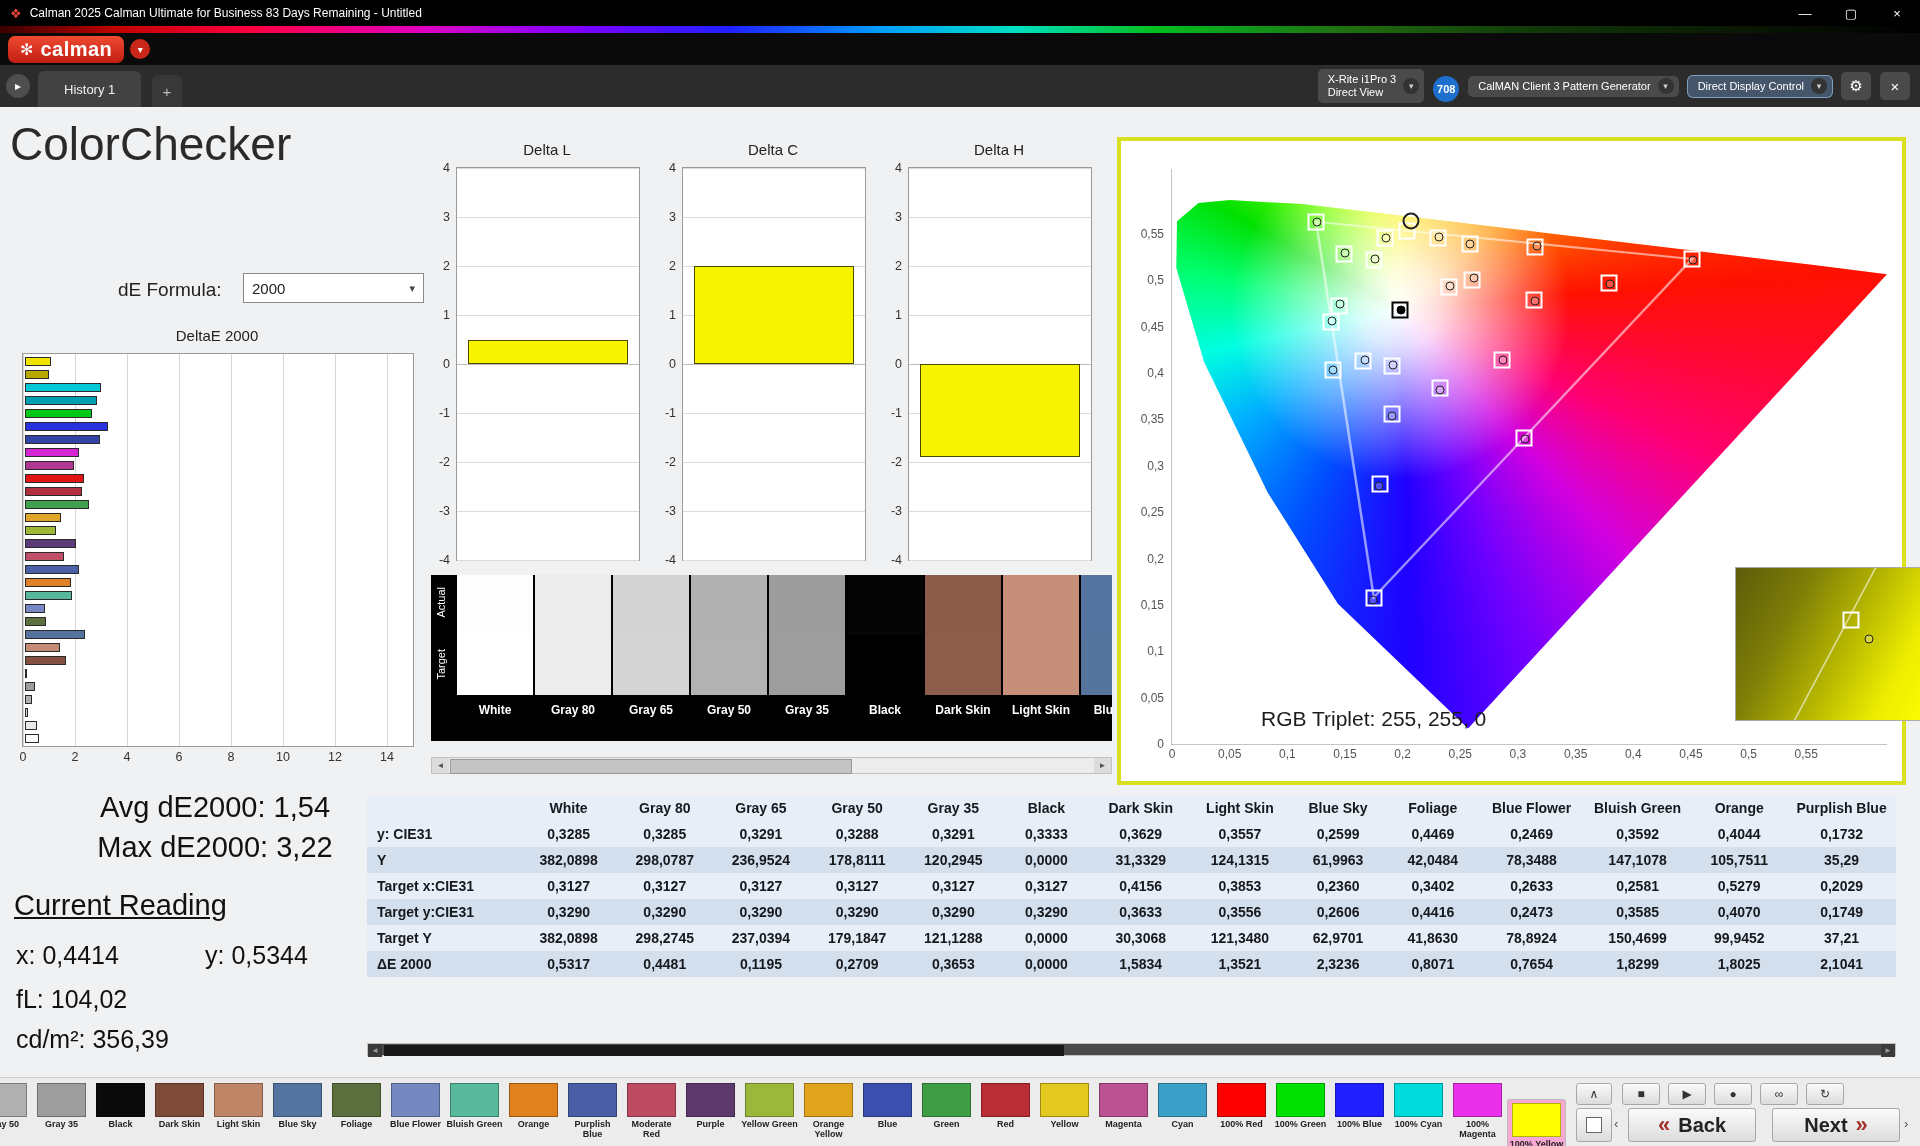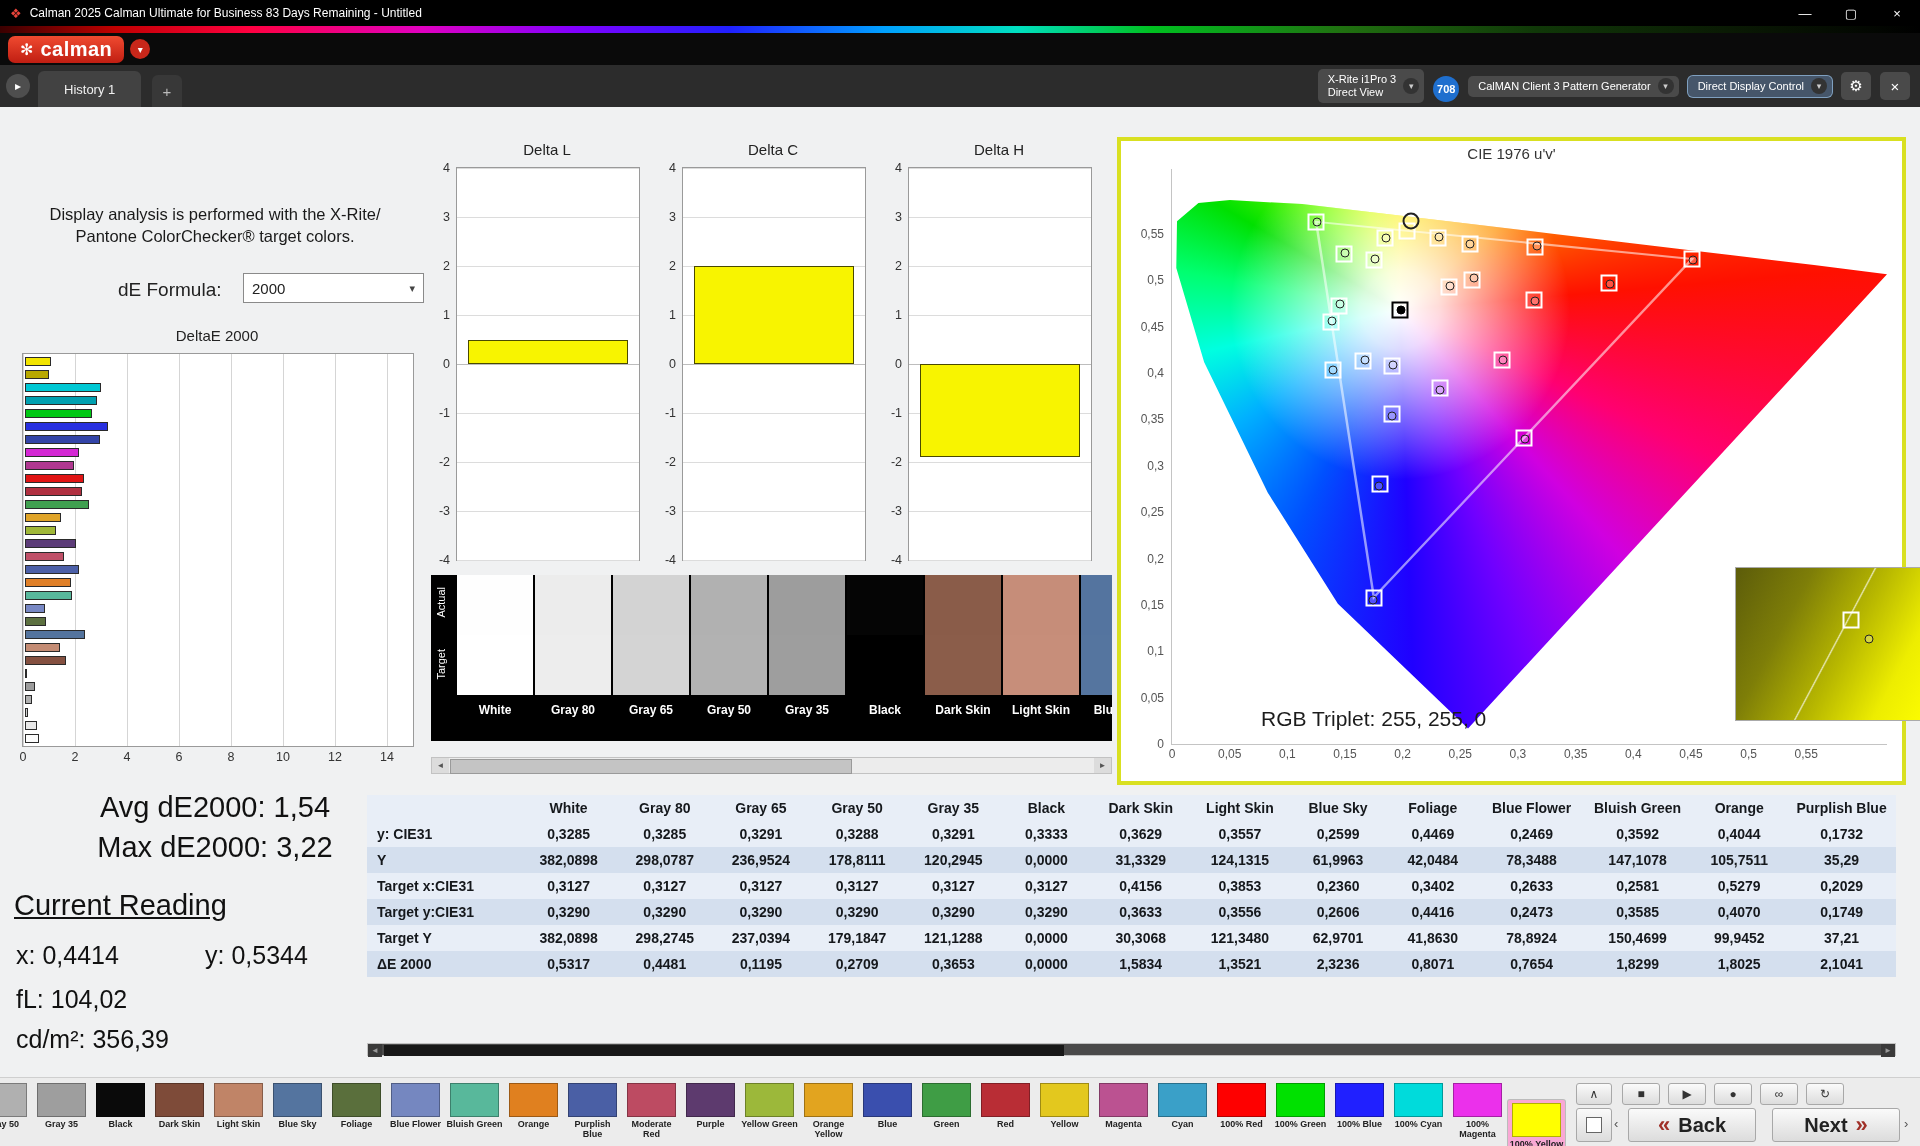--- a/index.html
+++ b/index.html
@@ -174,24 +174,21 @@
       <div>Direct Display Control</div>
       <span class="chev">▾</span>
     </div>
     <div class="sqbtn">⚙</div>
     <div class="sqbtn">×</div>
   </div>
 </div>
 
 <div class="main">
 
-  <div class="cc-desc">
-    <div>Display analysis is performed with the X-Rite/</div>
-    <div>Pantone ColorChecker® target colors.</div>
-  </div>
+  <div class="cc-title">ColorChecker</div>
   <div class="formula-label">dE Formula:</div>
   <div class="formula-select">
     <span>2000</span>
     <span class="arrow">▾</span>
   </div>
 
   <div class="deltae-title">DeltaE 2000</div>
   <div id="deltae-chart">
     <div id="de-grid">
         <div class="vgrid" style="left: 0%;"></div>
@@ -506,21 +503,20 @@
         </tbody>
       </table>
   </div>
   <div id="table-scroll" class="hscroll">
     <span class="hs-arrow" style="left:0">◄</span>
     <span class="hs-thumb" style="left:16px;width:680px"></span>
     <span class="hs-arrow" style="right:0">►</span>
   </div>
 
   <div id="cie-panel">
-    <div class="cie-title">CIE 1976 u'v'</div>
     <div id="cie-plot">
       <div id="horseshoe"></div>
       <svg id="gamut-svg" viewBox="0 0 100 100" preserveAspectRatio="none">
           <polygon points="72.74193548387096,15.645161290322573 20.161290322580648,9.193548387096783 28.2258064516129,74.51612903225806" fill="none" stroke="rgba(255,255,255,0.55)" stroke-width="0.35"></polygon>
         </svg>
       <div id="cie-markers">
           <div class="tmark wp" style="left: 31.9355%; top: 24.5161%;"></div>
           <div class="mmark wp" style="left: 31.9677%; top: 24.5%;"></div>
           <div class="tmark" style="left: 42.0161%; top: 19.2742%;"></div>
           <div class="mmark" style="left: 42.2903%; top: 18.9839%;"></div>

